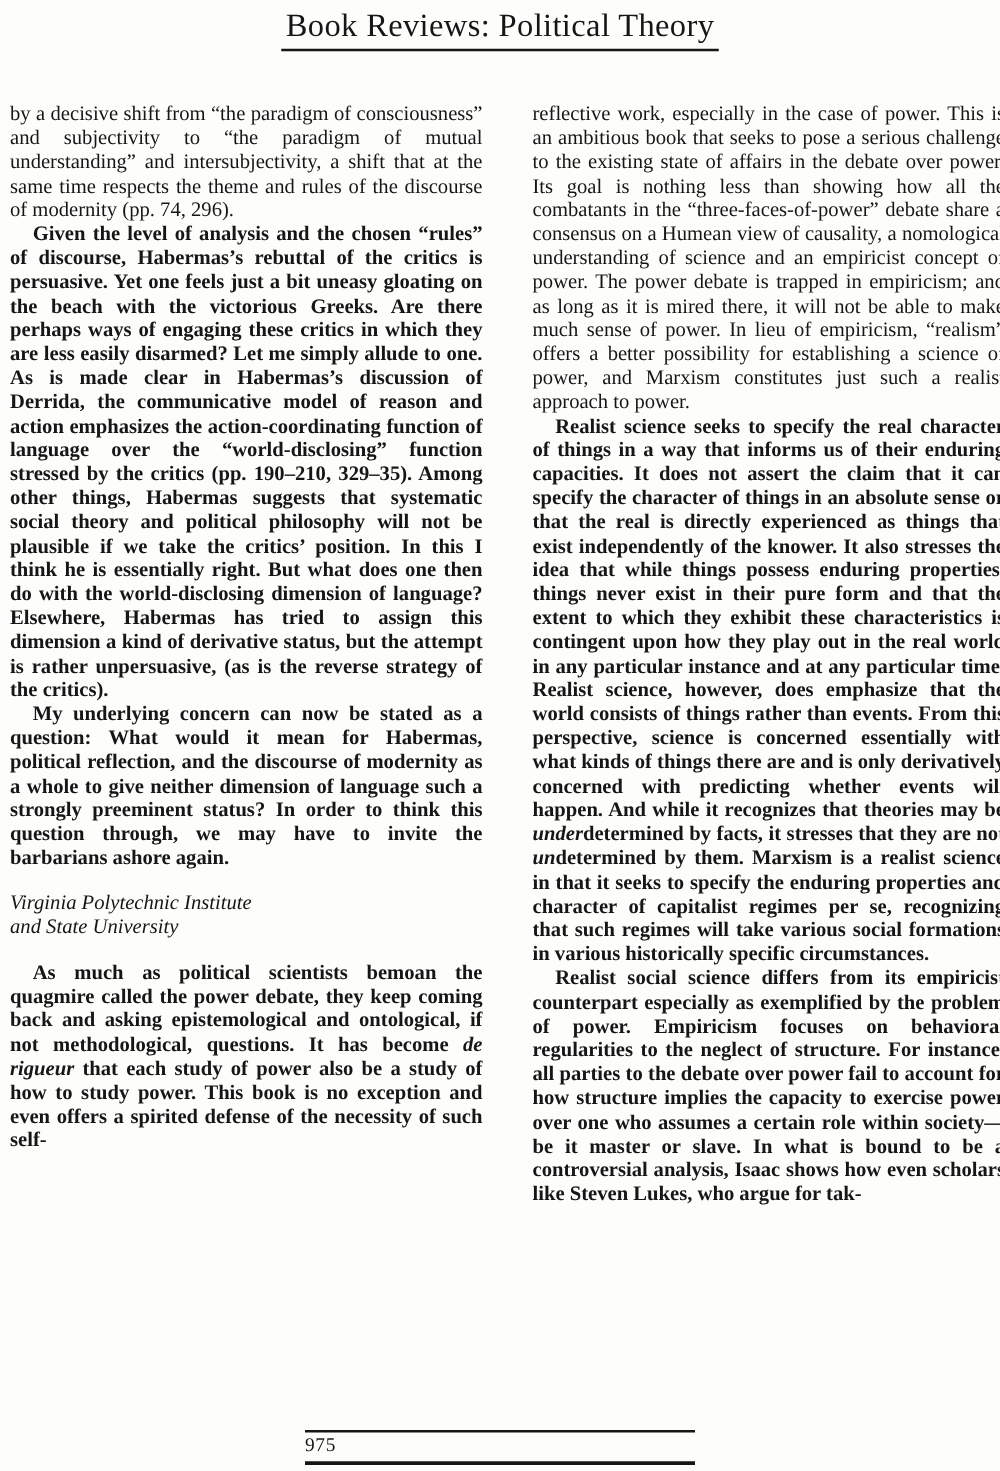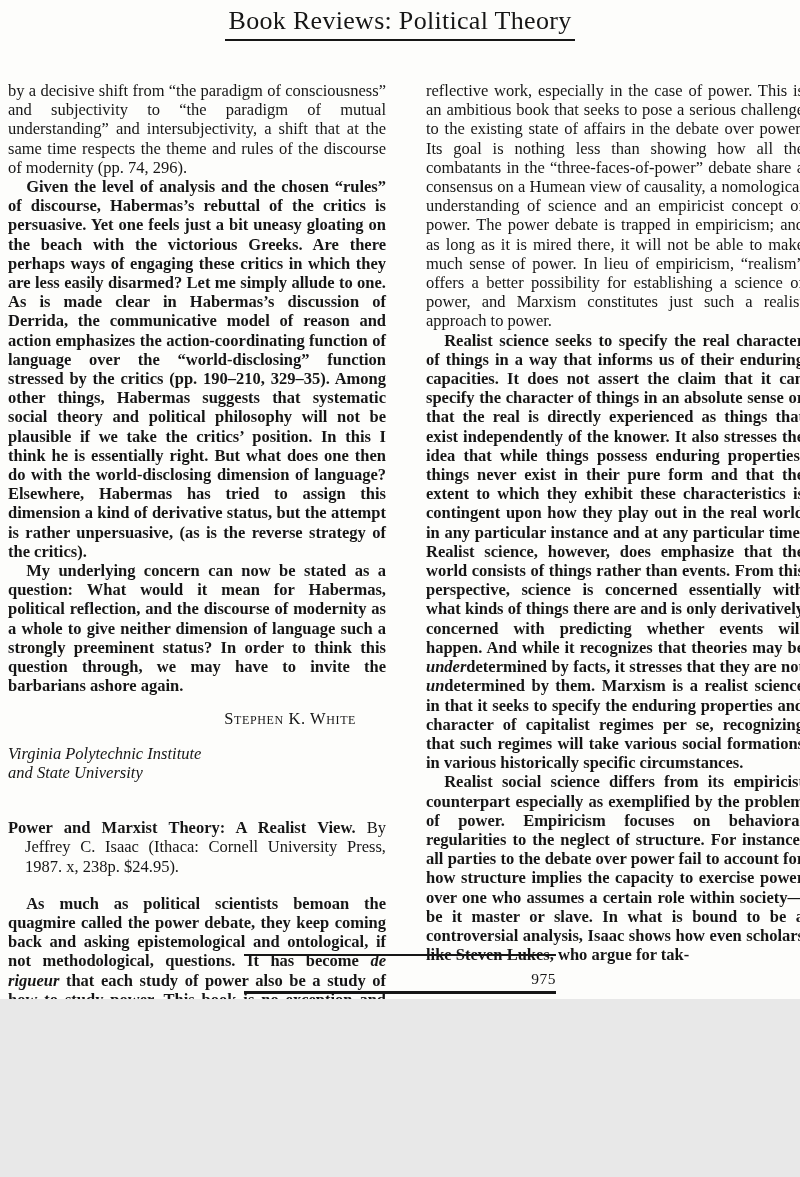--- a/index.html
+++ b/index.html
@@ -3,21 +3,21 @@
 <meta charset="utf-8">
 <style>
   html, body {
     margin: 0;
     padding: 0;
     background: #e8e8e8;
   }
   .page {
     position: relative;
     width: 800px;
-    height: 999px;
+    height: 1177px;
     margin: 0 auto;
     background: #fdfdfb;
     color: #161616;
     font-family: "Liberation Serif", "DejaVu Serif", serif;
     overflow: hidden;
   }
   .page-header {
     text-align: center;
     padding-top: 6px;
   }
@@ -71,47 +71,45 @@
     margin: 36px 0 0 0;
     padding-left: 17px;
     text-indent: -17px;
   }
   .page-footer {
     position: absolute;
     left: 50%;
     transform: translateX(-50%);
     bottom: 5px;
     width: 312px;
-    text-align: right;
+    text-align: left;
     border-top: 2px solid #161616;
     border-bottom: 3px solid #161616;
-    padding: 14px 0 3px 0;
+    padding: 2px 0 3px 0;
   }
   .pageno {
     font-size: 15.5px;
     letter-spacing: 0.5px;
   }
 </style>
 </head>
 <body>
 
 <div class="page">
 
   <header class="page-header">
     <h1 class="page-title">Book Reviews: Political Theory</h1>
   </header>
 
   <main class="columns">
     <section class="col" id="left-col">
         <p class="para">by a decisive shift from “the paradigm of consciousness” and subjectivity to “the paradigm of mutual understanding” and intersubjectivity, a shift that at the same time respects the theme and rules of the discourse of modernity (pp. 74, 296).</p>
         <p class="para indent">Given the level of analysis and the chosen “rules” of discourse, Habermas’s rebuttal of the critics is persuasive. Yet one feels just a bit uneasy gloating on the beach with the victorious Greeks. Are there perhaps ways of engaging these critics in which they are less easily disarmed? Let me simply allude to one. As is made clear in Habermas’s discussion of Derrida, the communicative model of reason and action emphasizes the action-coordinating function of language over the “world-disclosing” function stressed by the critics (pp. 190–210, 329–35). Among other things, Habermas suggests that systematic social theory and political philosophy will not be plausible if we take the critics’ position. In this I think he is essentially right. But what does one then do with the world-disclosing dimension of language? Elsewhere, Habermas has tried to assign this dimension a kind of derivative status, but the attempt is rather unpersuasive, (as is the reverse strategy of the critics).</p>
         <p class="para indent">My underlying concern can now be stated as a question: What would it mean for Habermas, political reflection, and the discourse of modernity as a whole to give neither dimension of language such a strongly preeminent status? In order to think this question through, we may have to invite the barbarians ashore again.</p>
-        <div class="signature">Stephen K. White</div>
         <div class="affiliation">Virginia Polytechnic Institute<br>and State University</div>
-        <p class="review-heading"><b>Power and Marxist Theory: A Realist View.</b> By Jeffrey C. Isaac (Ithaca: Cornell University Press, 1987. x, 238p. $24.95).</p>
         <p class="para indent after-heading">As much as political scientists bemoan the quagmire called the power debate, they keep coming back and asking epistemological and ontological, if not methodological, questions. It has become <i>de rigueur</i> that each study of power also be a study of how to study power. This book is no exception and even offers a spirited defense of the necessity of such self-</p>
       </section>
     <section class="col" id="right-col">
         <p class="para">reflective work, especially in the case of power. This is an ambitious book that seeks to pose a serious challenge to the existing state of affairs in the debate over power. Its goal is nothing less than showing how all the combatants in the “three-faces-of-power” debate share a consensus on a Humean view of causality, a nomological understanding of science and an empiricist concept of power. The power debate is trapped in empiricism; and as long as it is mired there, it will not be able to make much sense of power. In lieu of empiricism, “realism” offers a better possibility for establishing a science of power, and Marxism constitutes just such a realist approach to power.</p>
         <p class="para indent">Realist science seeks to specify the real character of things in a way that informs us of their enduring capacities. It does not assert the claim that it can specify the character of things in an absolute sense or that the real is directly experienced as things that exist independently of the knower. It also stresses the idea that while things possess enduring properties, things never exist in their pure form and that the extent to which they exhibit these characteristics is contingent upon how they play out in the real world in any particular instance and at any particular time. Realist science, however, does emphasize that the world consists of things rather than events. From this perspective, science is concerned essentially with what kinds of things there are and is only derivatively concerned with predicting whether events will happen. And while it recognizes that theories may be <i>under</i>determined by facts, it stresses that they are not <i>un</i>determined by them. Marxism is a realist science in that it seeks to specify the enduring properties and character of capitalist regimes per se, recognizing that such regimes will take various social formations in various historically specific circumstances.</p>
         <p class="para indent">Realist social science differs from its empiricist counterpart especially as exemplified by the problem of power. Empiricism focuses on behavioral regularities to the neglect of structure. For instance, all parties to the debate over power fail to account for how structure implies the capacity to exercise power over one who assumes a certain role within society—be it master or slave. In what is bound to be a controversial analysis, Isaac shows how even scholars like Steven Lukes, who argue for tak-</p>
       </section>
   </main>
 
   <footer class="page-footer">

